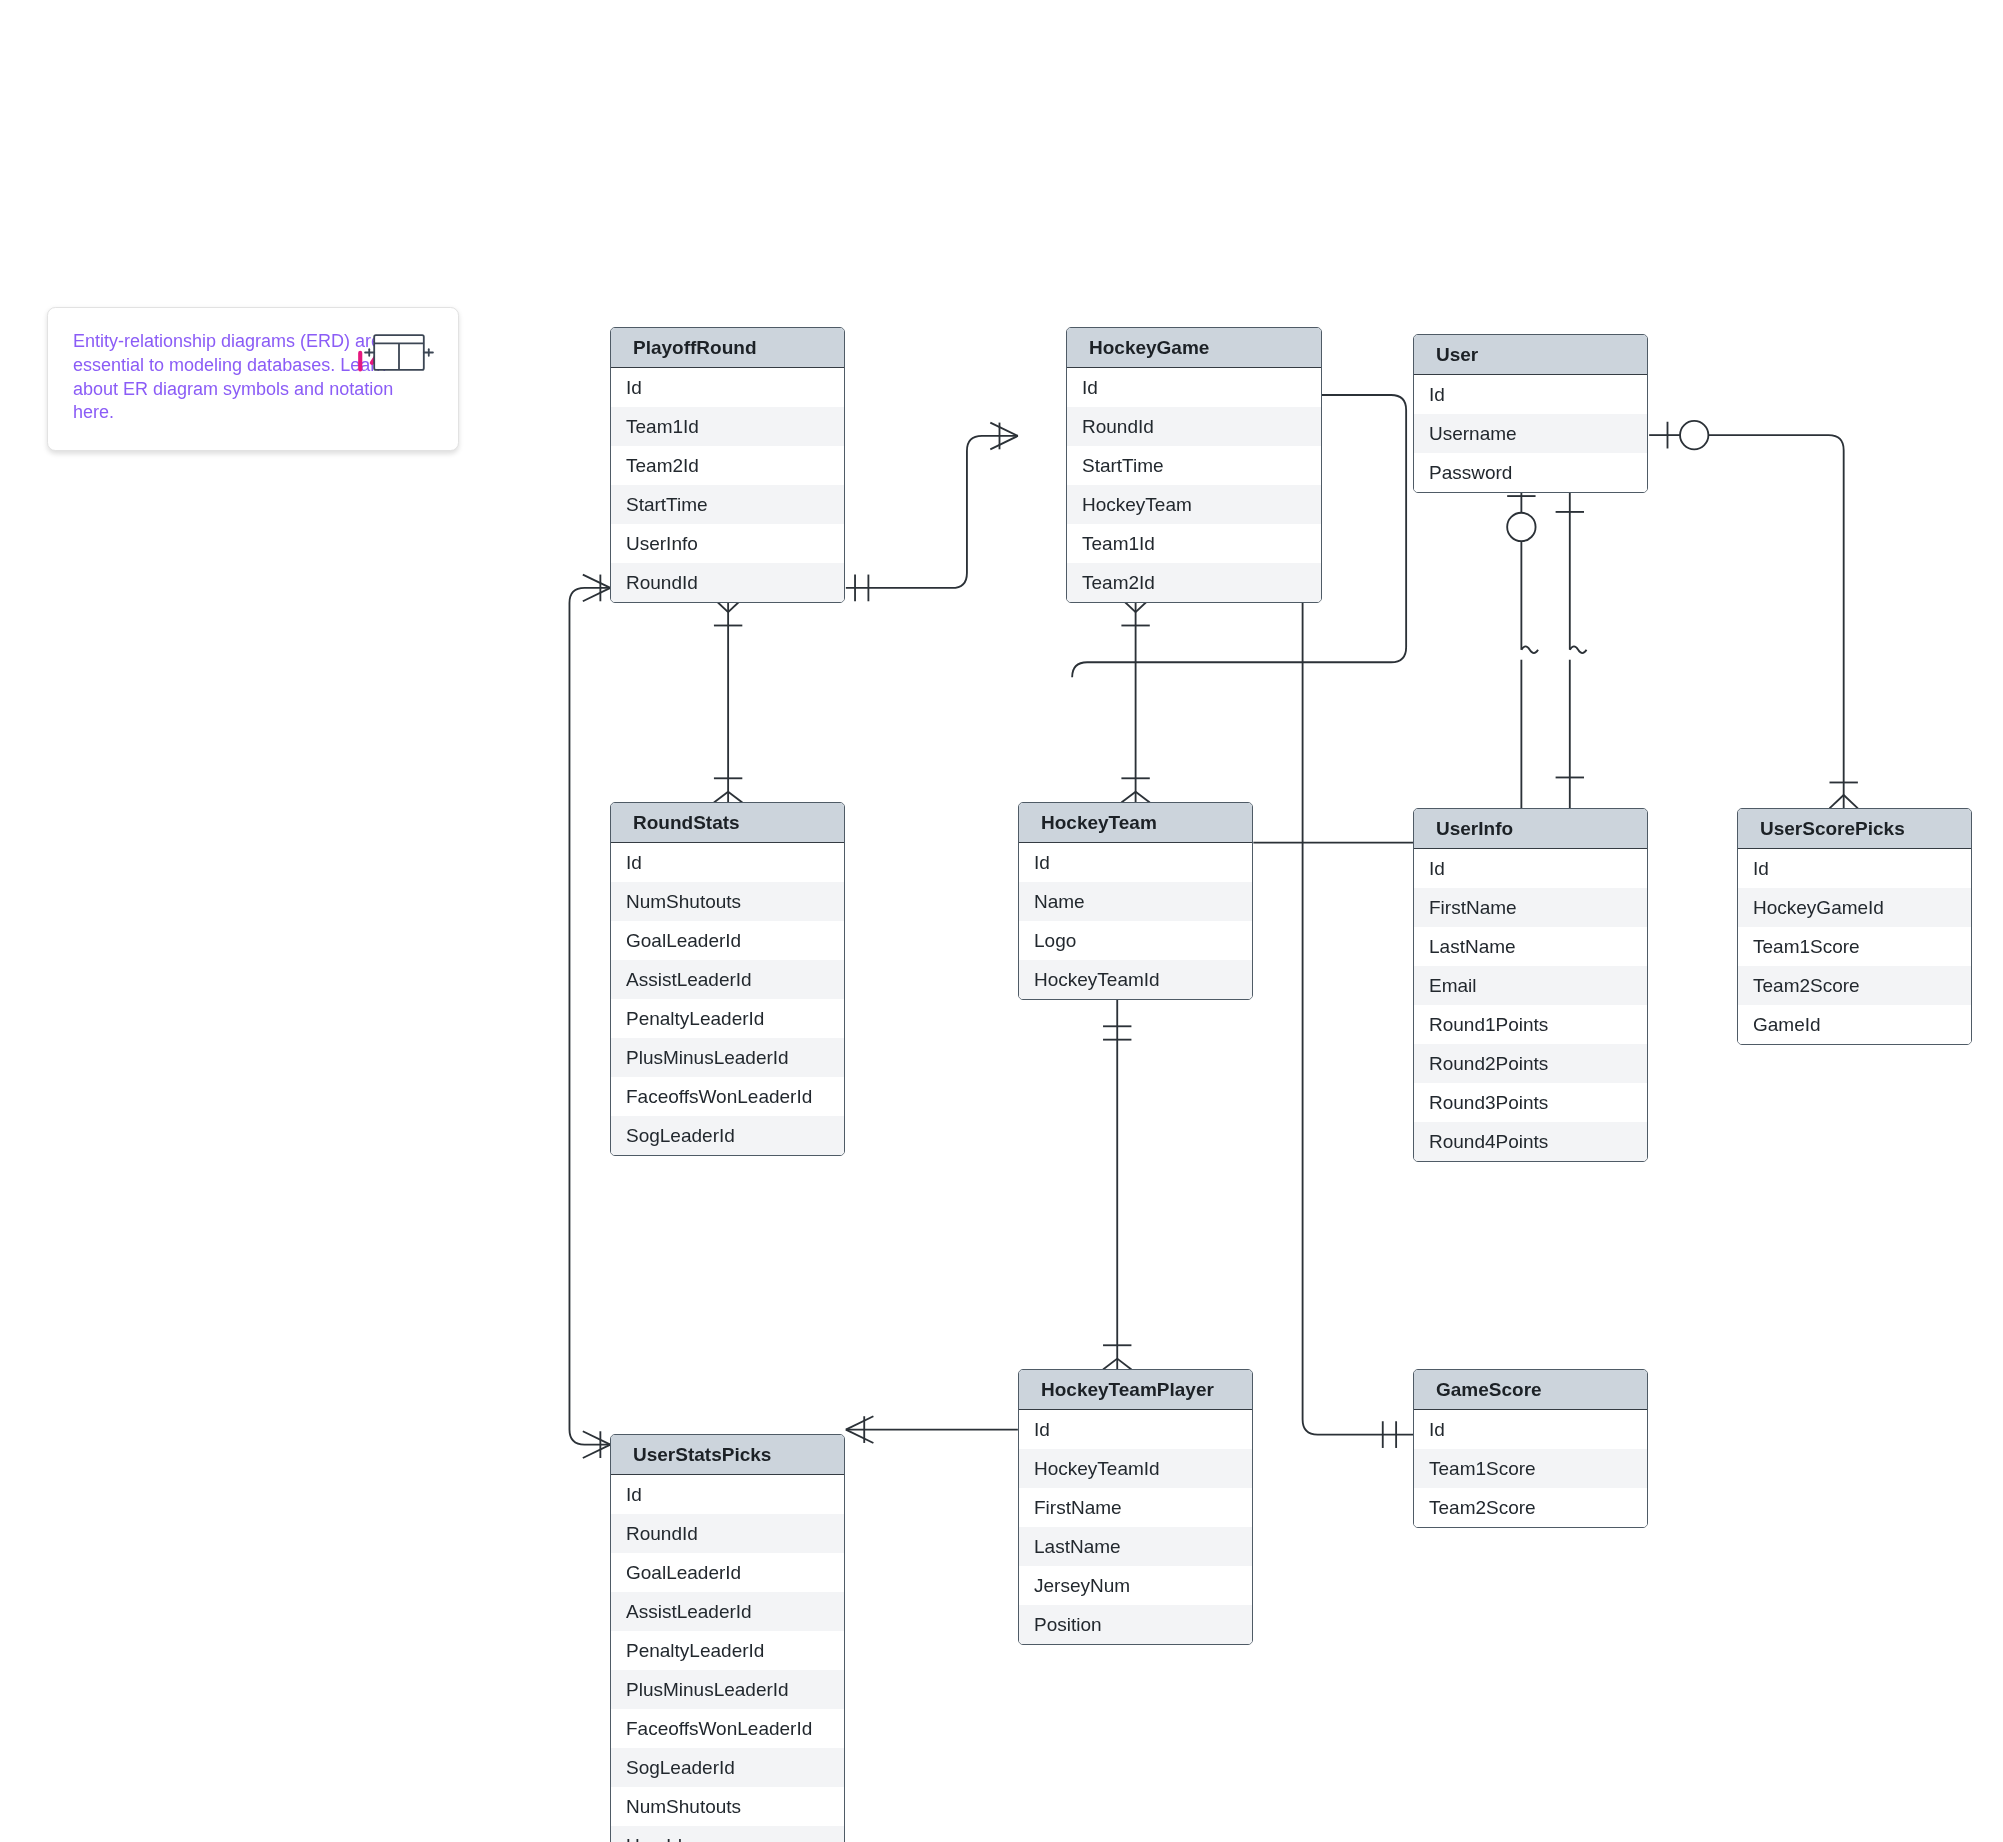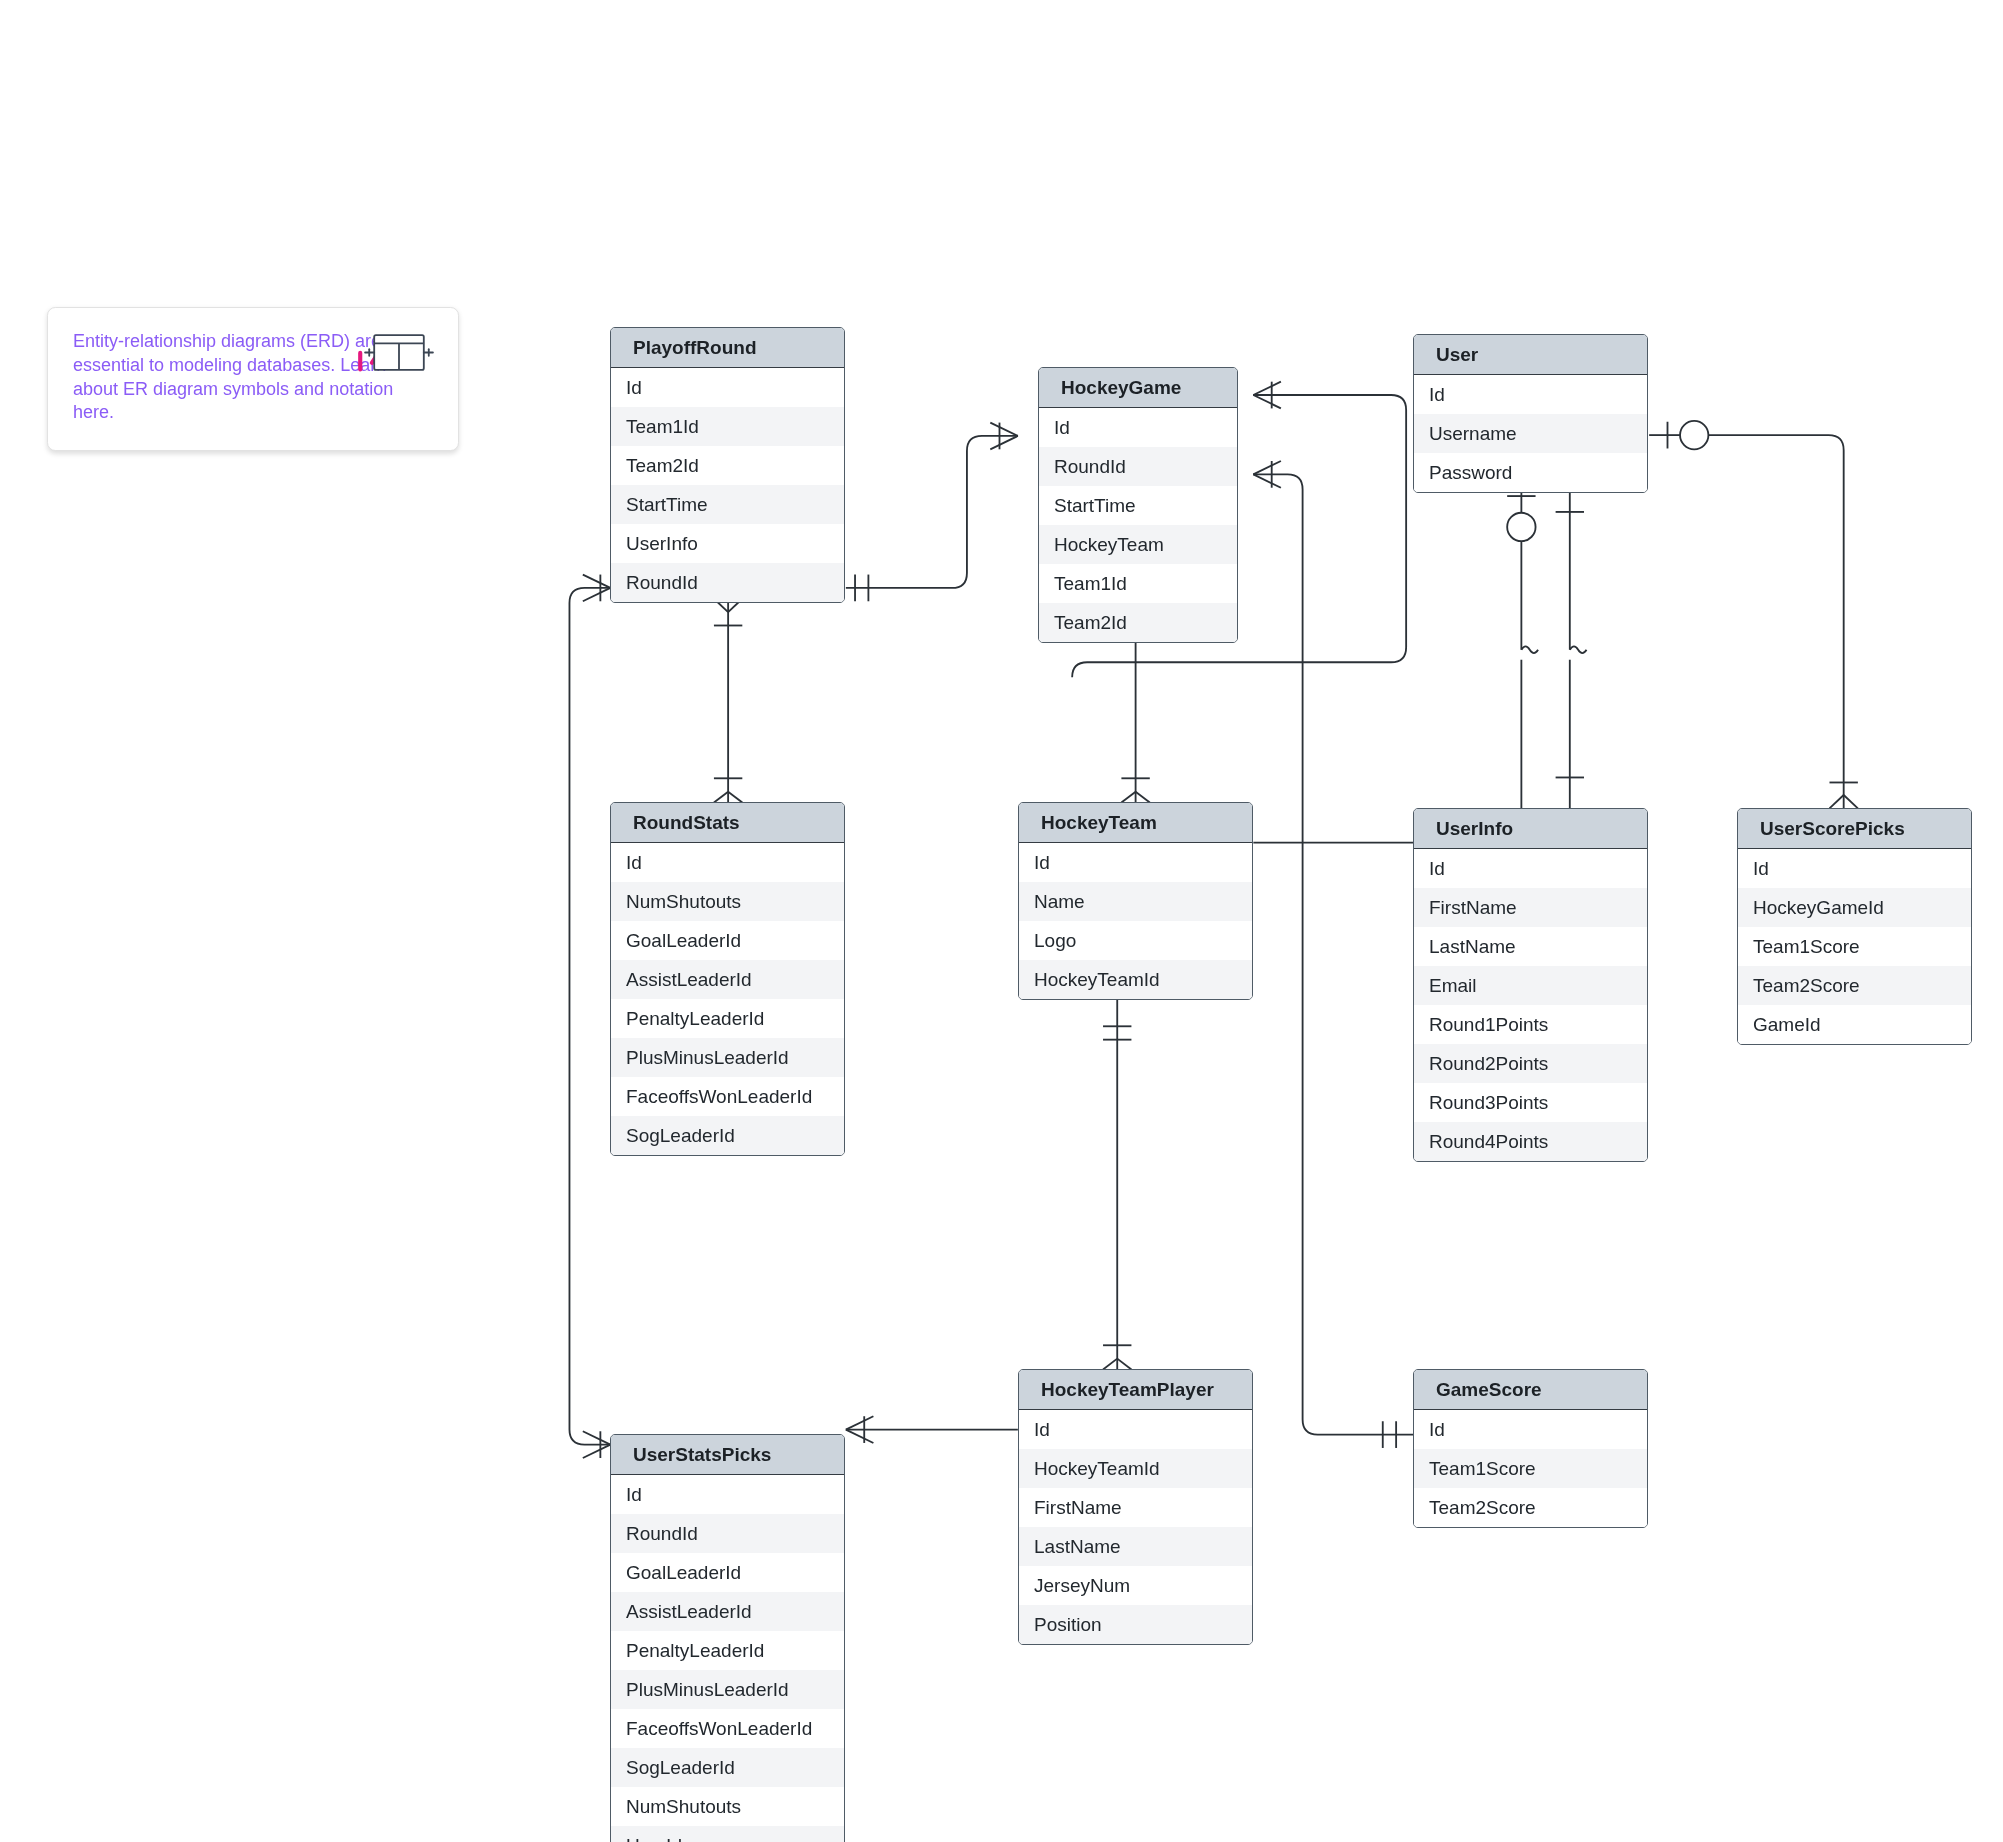--- a/index.html
+++ b/index.html
@@ -241,21 +241,21 @@
       <div class="ent-header">PlayoffRound</div>
       <div class="ent-rows">
         <div class="ent-row">Id</div>
         <div class="ent-row">Team1Id</div>
         <div class="ent-row">Team2Id</div>
         <div class="ent-row">StartTime</div>
         <div class="ent-row">UserInfo</div>
         <div class="ent-row">RoundId</div>
       </div>
     </div>
-    <div class="entity" style="left: 1038px; top: 327px; width: 200px; margin-top: 40px;">
+    <div class="entity" style="left: 1066px; top: 327px; width: 256px;">
       <div class="ent-header">HockeyGame</div>
       <div class="ent-rows">
         <div class="ent-row">Id</div>
         <div class="ent-row">RoundId</div>
         <div class="ent-row">StartTime</div>
         <div class="ent-row">HockeyTeam</div>
         <div class="ent-row">Team1Id</div>
         <div class="ent-row">Team2Id</div>
       </div>
     </div>

